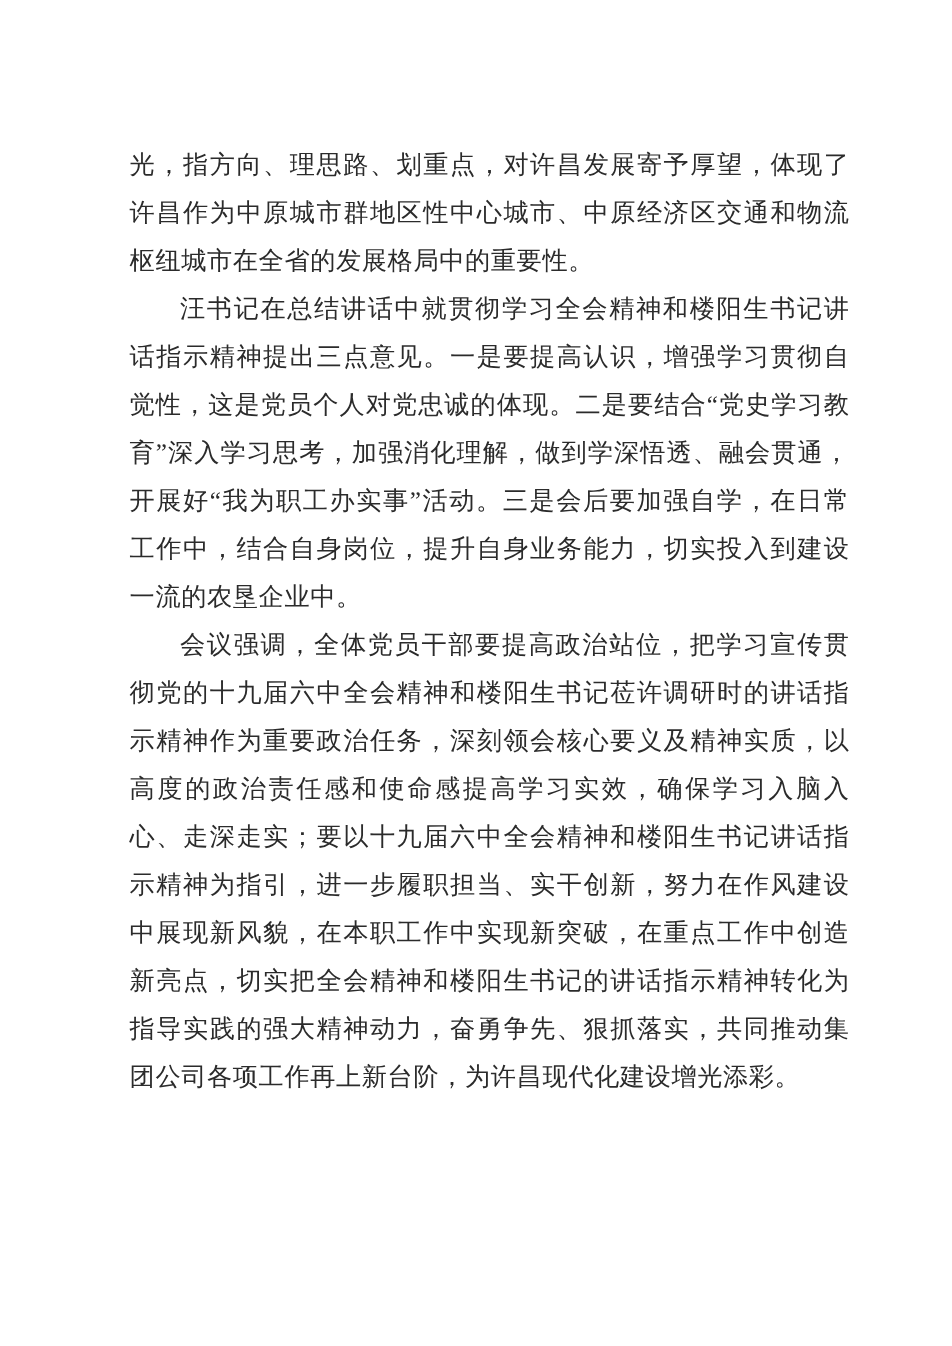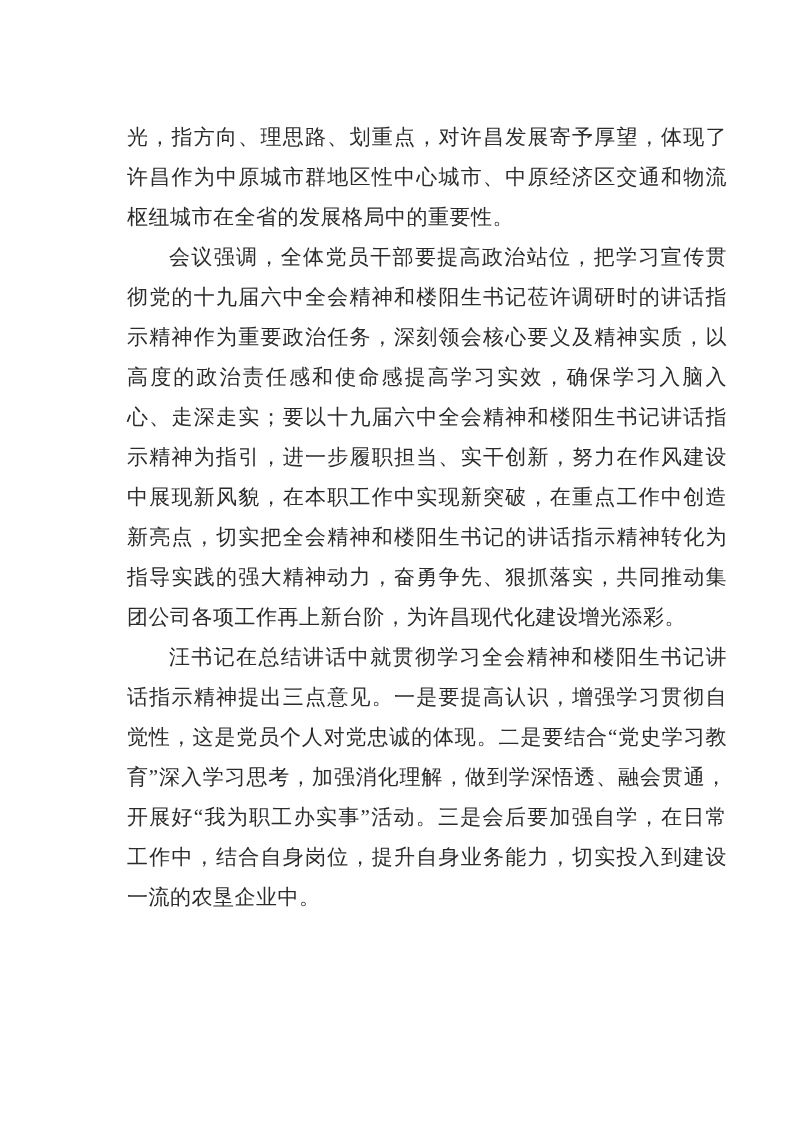--- a/index.html
+++ b/index.html
@@ -12,21 +12,20 @@
     width: 793px;
     height: 1122px;
     background: #ffffff;
     overflow: hidden;
   }
   .content {
     position: absolute;
     left: 108px;
     top: 117px;
     width: 600px;
-    margin-left: 19px;
   }
   .para {
     margin: 0;
     padding: 0;
     font-family: "Liberation Serif", "DejaVu Serif", serif;
     font-size: 21px;
     line-height: 40px;
     color: #2b2b2b;
     text-align: justify;
     text-justify: inter-ideograph;
@@ -36,16 +35,16 @@
   .para.indent {
     text-indent: 2em;
   }
 </style>
 </head>
 <body>
 
 <div class="page">
   <div class="content">
     <p class="para">光，指方向、理思路、划重点，对许昌发展寄予厚望，体现了许昌作为中原城市群地区性中心城市、中原经济区交通和物流枢纽城市在全省的发展格局中的重要性。</p>
+    <p class="para indent">汪书记在总结讲话中就贯彻学习全会精神和楼阳生书记讲话指示精神提出三点意见。一是要提高认识，增强学习贯彻自觉性，这是党员个人对党忠诚的体现。二是要结合“党史学习教育”深入学习思考，加强消化理解，做到学深悟透、融会贯通，开展好“我为职工办实事”活动。三是会后要加强自学，在日常工作中，结合自身岗位，提升自身业务能力，切实投入到建设一流的农垦企业中。</p>
     <p class="para indent">会议强调，全体党员干部要提高政治站位，把学习宣传贯彻党的十九届六中全会精神和楼阳生书记莅许调研时的讲话指示精神作为重要政治任务，深刻领会核心要义及精神实质，以高度的政治责任感和使命感提高学习实效，确保学习入脑入心、走深走实；要以十九届六中全会精神和楼阳生书记讲话指示精神为指引，进一步履职担当、实干创新，努力在作风建设中展现新风貌，在本职工作中实现新突破，在重点工作中创造新亮点，切实把全会精神和楼阳生书记的讲话指示精神转化为指导实践的强大精神动力，奋勇争先、狠抓落实，共同推动集团公司各项工作再上新台阶，为许昌现代化建设增光添彩。</p>
-    <p class="para indent">汪书记在总结讲话中就贯彻学习全会精神和楼阳生书记讲话指示精神提出三点意见。一是要提高认识，增强学习贯彻自觉性，这是党员个人对党忠诚的体现。二是要结合“党史学习教育”深入学习思考，加强消化理解，做到学深悟透、融会贯通，开展好“我为职工办实事”活动。三是会后要加强自学，在日常工作中，结合自身岗位，提升自身业务能力，切实投入到建设一流的农垦企业中。</p>
   </div>
 </div>
 
 </body></html>

